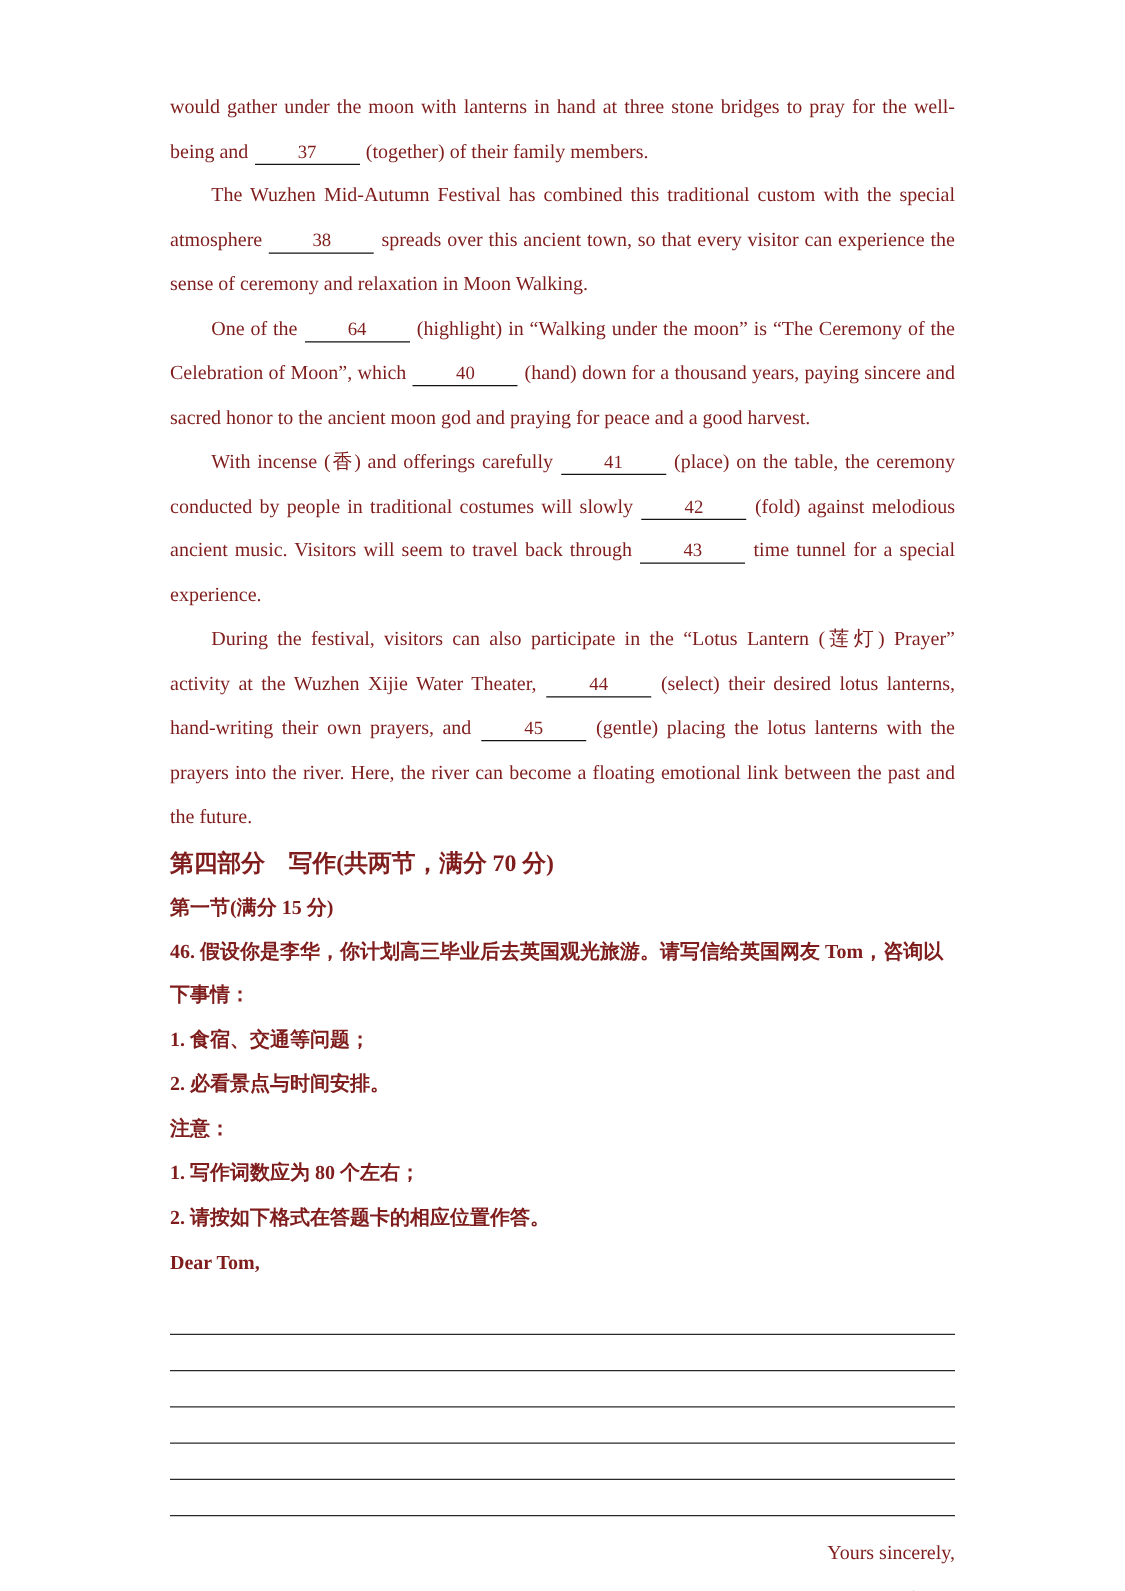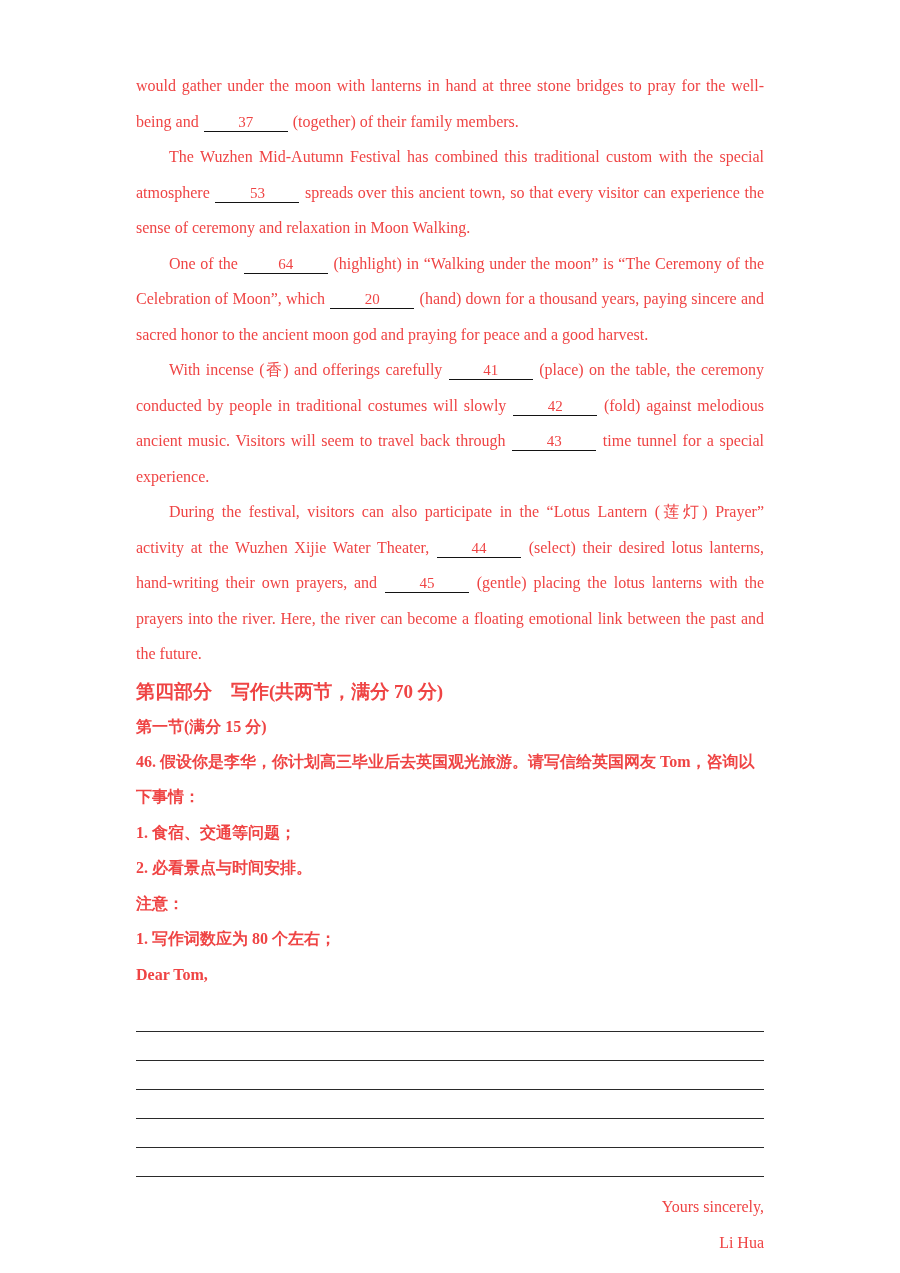--- a/index.html
+++ b/index.html
@@ -6,21 +6,21 @@
   html, body { margin: 0; padding: 0; }
   body { background: #ffffff; }
 
   .page {
     width: 792px;
     height: 1273px;
     margin: 0 auto;
     background: #ffffff;
     padding: 68px 82px 0 82px;
     font-family: "Liberation Serif", "DejaVu Serif", serif;
-    color: #ef4444;
+    color: #7f1d1d;
     position: relative;
     overflow: hidden;
   }
 
   .para {
     margin: 0;
     font-size: 16px;
     line-height: 35.5px;
     text-align: justify;
   }
@@ -76,35 +76,36 @@
     line-height: 36px;
   }
 </style>
 </head>
 <body>
 
 <div class="page">
 
   <section>
     <p class="para"><span>would gather under the moon with lanterns in hand at three stone bridges to pray for the well-being and </span><span class="blank">37</span><span> (together) of their family members.</span></p>
-    <p class="para indent"><span>The Wuzhen Mid-Autumn Festival has combined this traditional custom with the special atmosphere </span><span class="blank">53</span><span> spreads over this ancient town, so that every visitor can experience the sense of ceremony and relaxation in Moon Walking.</span></p>
-    <p class="para indent"><span>One of the </span><span class="blank">64</span><span> (highlight) in “Walking under the moon” is “The Ceremony of the Celebration of Moon”, which </span><span class="blank">20</span><span> (hand) down for a thousand years, paying sincere and sacred honor to the ancient moon god and praying for peace and a good harvest.</span></p>
+    <p class="para indent"><span>The Wuzhen Mid-Autumn Festival has combined this traditional custom with the special atmosphere </span><span class="blank">38</span><span> spreads over this ancient town, so that every visitor can experience the sense of ceremony and relaxation in Moon Walking.</span></p>
+    <p class="para indent"><span>One of the </span><span class="blank">64</span><span> (highlight) in “Walking under the moon” is “The Ceremony of the Celebration of Moon”, which </span><span class="blank">40</span><span> (hand) down for a thousand years, paying sincere and sacred honor to the ancient moon god and praying for peace and a good harvest.</span></p>
     <p class="para indent"><span>With incense (香) and offerings carefully </span><span class="blank">41</span><span> (place) on the table, the ceremony conducted by people in traditional costumes will slowly </span><span class="blank">42</span><span> (fold) against melodious ancient music. Visitors will seem to travel back through </span><span class="blank">43</span><span> time tunnel for a special experience.</span></p>
     <p class="para indent"><span>During the festival, visitors can also participate in the “Lotus Lantern (莲灯) Prayer” activity at the Wuzhen Xijie Water Theater, </span><span class="blank">44</span><span> (select) their desired lotus lanterns, hand-writing their own prayers, and </span><span class="blank">45</span><span> (gentle) placing the lotus lanterns with the prayers into the river. Here, the river can become a floating emotional link between the past and the future.</span></p>
   </section>
 
   <h2 class="section-heading">第四部分　写作(共两节，满分 70 分)</h2>
   <h3 class="subsection-heading">第一节(满分 15 分)</h3>
 
   <div>
       <div class="prompt-line">46. 假设你是李华，你计划高三毕业后去英国观光旅游。请写信给英国网友 Tom，咨询以下事情：</div>
       <div class="prompt-line">1. 食宿、交通等问题；</div>
       <div class="prompt-line">2. 必看景点与时间安排。</div>
       <div class="prompt-line">注意：</div>
       <div class="prompt-line">1. 写作词数应为 80 个左右；</div>
+      <div class="prompt-line">2. 请按如下格式在答题卡的相应位置作答。</div>
     </div>
 
   <div class="salutation">Dear Tom,</div>
 
   <div class="writing-lines">
       <div class="writing-line"></div>
       <div class="writing-line"></div>
       <div class="writing-line"></div>
       <div class="writing-line"></div>
       <div class="writing-line"></div>

